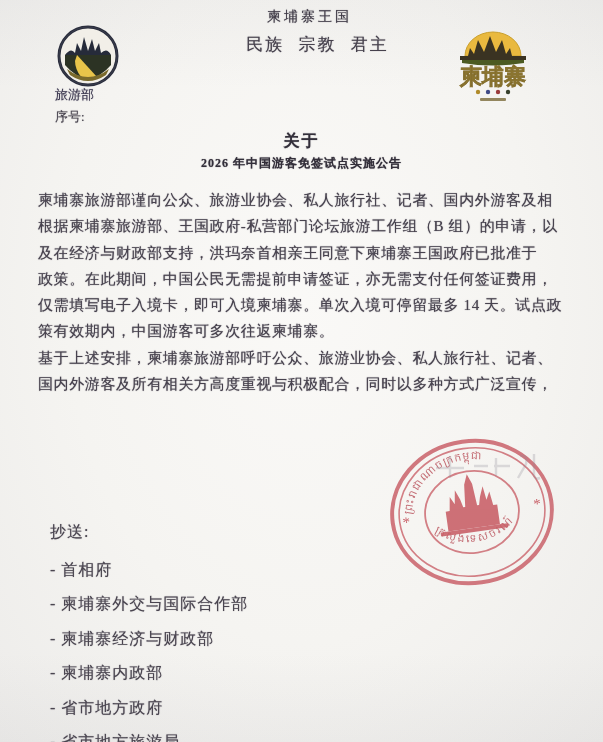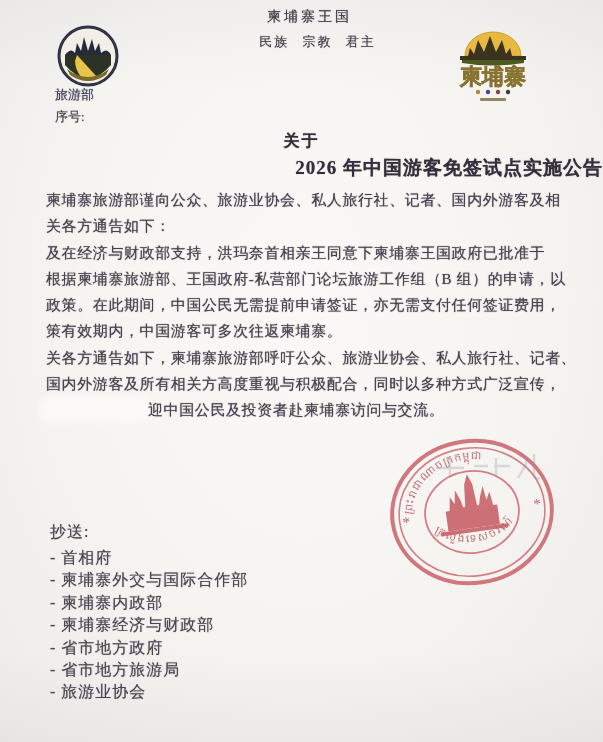--- a/index.html
+++ b/index.html
@@ -7,34 +7,34 @@
     position:relative;width:603px;height:742px;overflow:hidden;
     background:
       radial-gradient(ellipse at 50% 40%, #faf9f7 0%, #f5f4f1 55%, #edecea 100%);
     font-family:"Liberation Serif","DejaVu Serif",serif;
     color:#47424e;
   }
   .scan-noise{position:absolute;inset:0;pointer-events:none;
     background:linear-gradient(180deg,rgba(120,120,130,0.05),rgba(255,255,255,0) 12%,rgba(255,255,255,0) 88%,rgba(120,120,130,0.06));}
   .ctr{text-align:center;}
   .hdr-country{position:absolute;left:16px;right:0;top:8px;font-size:14px;letter-spacing:3px;color:#3e3945;text-shadow:0 0 1px rgba(62,57,69,.65);}
-  .hdr-motto{position:absolute;left:0;right:0;top:33px;font-size:13px;letter-spacing:2px;word-spacing:8px;color:#46414d;text-shadow:0 0 1px rgba(70,65,77,.6);margin-left:32px;}
+  .hdr-motto{position:absolute;left:0;right:0;top:33px;font-size:17px;letter-spacing:2px;word-spacing:8px;color:#46414d;text-shadow:0 0 1px rgba(70,65,77,.6);margin-left:32px;}
   .emblem{position:absolute;left:57px;top:25px;width:62px;height:62px;}
   .ministry{position:absolute;left:55px;top:86px;font-size:13px;color:#3c3850;text-shadow:0 0 1px rgba(60,56,80,.6);text-align:center;}
   .serial{position:absolute;left:55px;top:108px;font-size:13px;color:#48444f;text-shadow:0 0 1px rgba(72,68,79,.55);}
   .brandlogo{position:absolute;left:420px;top:28px;width:145px;height:80px;}
   .title1{position:absolute;left:0;right:0;top:131px;font-size:16px;font-weight:bold;color:#332f3a;letter-spacing:2px;text-shadow:0 0 1px rgba(51,47,58,.7);}
-  .title2{position:absolute;left:0;right:0;top:155px;font-size:19px;font-weight:bold;color:#332f3a;letter-spacing:1px;text-shadow:0 0 1px rgba(51,47,58,.7);text-align:right;}
-  .body-block{position:absolute;left:38px;top:191px;width:538px;margin-left:8px;}
+  .title2{position:absolute;left:0;right:0;top:155px;font-size:12px;font-weight:bold;color:#332f3a;letter-spacing:1px;text-shadow:0 0 1px rgba(51,47,58,.7);}
+  .body-block{position:absolute;left:38px;top:191px;width:538px;}
   .bline{height:26.3px;font-size:15px;letter-spacing:.6px;white-space:nowrap;color:#47424e;text-shadow:0 0 1.1px rgba(71,66,78,.75);}
   .redact{display:inline-block;width:98px;height:15px;margin-right:4px;vertical-align:-2px;
     background:#fbfaf8;box-shadow:0 0 6px 5px #fbfaf8;border-radius:2px;}
   .cc-block{position:absolute;left:50px;top:522px;font-size:16px;color:#4a4550;}
   .cc-label{height:26px;letter-spacing:1px;text-shadow:0 0 1px rgba(74,69,80,.6);}
-  .cc-item{height:22.4px;letter-spacing:1px;text-shadow:0 0 1px rgba(74,69,80,.6);}
+  .cc-item{height:22.4px;letter-spacing:1px;text-shadow:0 0 1px rgba(74,69,80,.6);margin-top:12px;}
   .stamp{position:absolute;left:386px;top:436px;width:172px;height:152px;transform:rotate(-8deg);opacity:.92;}
   .fade-marks{position:absolute;left:430px;top:448px;width:140px;height:40px;opacity:.55;}
 </style>
 </head>
 <body>
 
 <div class="canvas">
   <div class="scan-noise"></div>
 
   <div class="hdr-country ctr">柬埔寨王国</div>
@@ -68,28 +68,27 @@
         <rect x="60" y="70" width="26" height="3" rx="1" fill="#7a6a3a" opacity=".8"></rect>
       </g>
     </svg>
   </div>
 
   <div class="title1 ctr">关于</div>
   <div class="title2 ctr">2026 年中国游客免签试点实施公告</div>
 
   <div class="body-block">
     <div class="bline">柬埔寨旅游部谨向公众、旅游业协会、私人旅行社、记者、国内外游客及相</div>
-    <div class="bline">关各方通告如下：</div>
+    <div class="bline">根据柬埔寨旅游部、王国政府-私营部门论坛旅游工作组（B 组）的申请，以</div>
     <div class="bline">及在经济与财政部支持，洪玛奈首相亲王同意下柬埔寨王国政府已批准于</div>
-    <div class="bline">根据柬埔寨旅游部、王国政府-私营部门论坛旅游工作组（B 组）的申请，以</div>
     <div class="bline">政策。在此期间，中国公民无需提前申请签证，亦无需支付任何签证费用，</div>
+    <div class="bline">仅需填写电子入境卡，即可入境柬埔寨。单次入境可停留最多 14 天。试点政</div>
     <div class="bline">策有效期内，中国游客可多次往返柬埔寨。</div>
-    <div class="bline">关各方通告如下，柬埔寨旅游部呼吁公众、旅游业协会、私人旅行社、记者、</div>
+    <div class="bline">基于上述安排，柬埔寨旅游部呼吁公众、旅游业协会、私人旅行社、记者、</div>
     <div class="bline">国内外游客及所有相关方高度重视与积极配合，同时以多种方式广泛宣传，</div>
-    <div class="bline"><span class="redact"></span><span>迎中国公民及投资者赴柬埔寨访问与交流。</span></div>
   </div>
 
   <div class="stamp">
     <svg width="172" height="152" viewBox="0 0 172 152">
       <ellipse cx="86" cy="76" rx="80" ry="71" fill="none" stroke="#c5555e" stroke-width="4" opacity=".85"></ellipse>
       <ellipse cx="86" cy="76" rx="73" ry="64" fill="none" stroke="#c5555e" stroke-width="1.6" opacity=".8"></ellipse>
       <ellipse cx="86" cy="76" rx="47" ry="41" fill="none" stroke="#c5555e" stroke-width="1.8" opacity=".8"></ellipse>
       <defs>
         <path id="arcTop" d="M 27 86 A 60 53 0 1 1 145 86"></path>
         <path id="arcBot" d="M 33 70 A 55 49 0 0 0 139 70"></path>
@@ -112,19 +111,19 @@
   <div class="fade-marks">
     <svg width="140" height="40" viewBox="0 0 140 40">
       <path d="M6 20 H34 M20 8 V30 M44 18 H58 M66 10 L66 28 M64 18 H80 M90 8 Q98 6 96 16 L88 30 M104 6 V26 Q104 32 110 30" stroke="#8d8a96" stroke-width="2.4" fill="none" opacity=".5"></path>
     </svg>
   </div>
 
   <div class="cc-block">
     <div class="cc-label">抄送:</div>
     <div class="cc-item">- 首相府</div>
     <div class="cc-item">- 柬埔寨外交与国际合作部</div>
+    <div class="cc-item">- 柬埔寨经济与财政部</div>
     <div class="cc-item">- 柬埔寨内政部</div>
-    <div class="cc-item">- 柬埔寨经济与财政部</div>
     <div class="cc-item">- 省市地方政府</div>
     <div class="cc-item">- 省市地方旅游局</div>
     <div class="cc-item">- 旅游业协会</div>
   </div>
 </div>
 
 </body></html>

